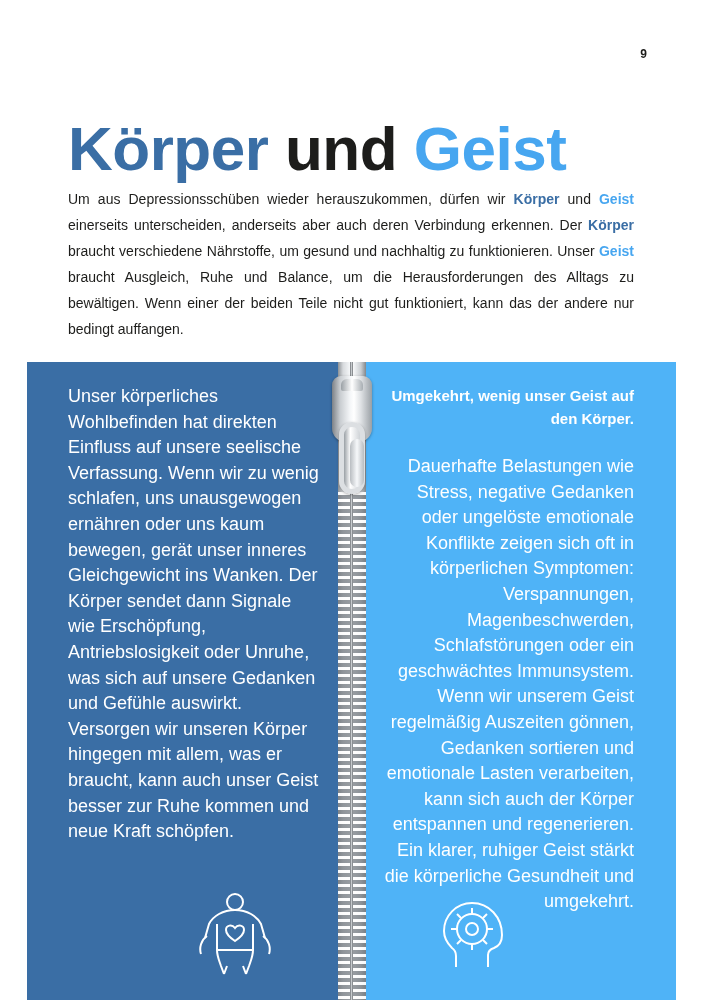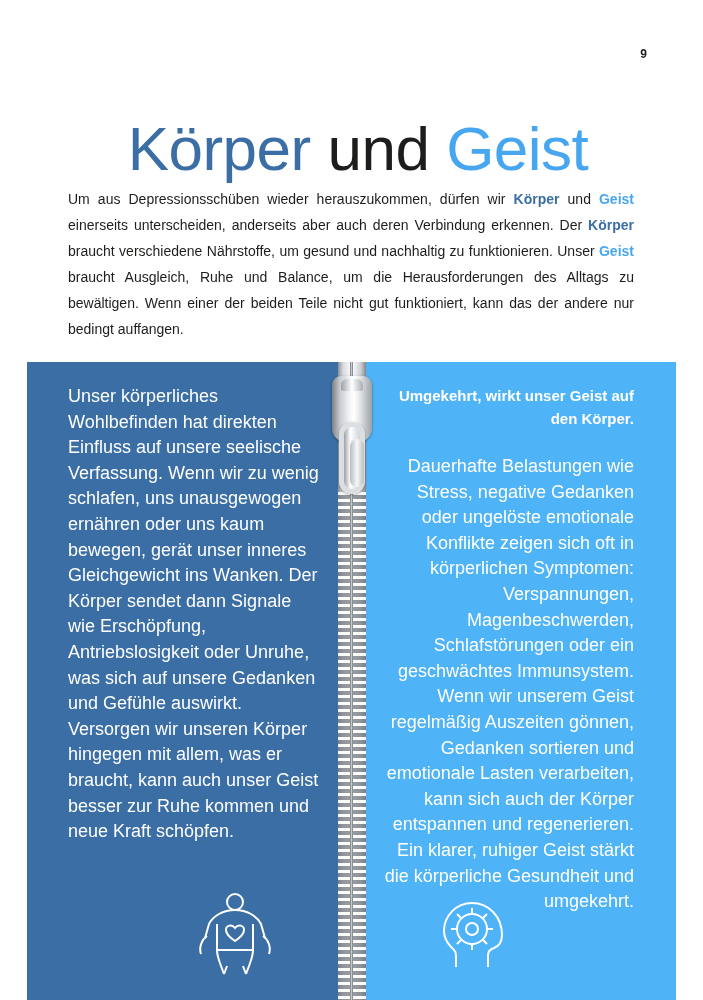--- a/index.html
+++ b/index.html
@@ -32,24 +32,23 @@
   }
 
   
   .title {
     position: absolute;
     top: 72px;
     left: 68px;
     width: 580px;
     font-size: 62px;
     line-height: 70px;
-    font-weight: normal;
+    font-weight: bold;
     letter-spacing: -0.5px;
     white-space: nowrap;
-    text-align: center;
   }
   .title .w1 { color: #3a6ea5; }
   .title .w2 { color: #1d1d1b; }
   .title .w3 { color: #47a6f0; }
 
   
   .intro {
     position: absolute;
     top: 172px;
     left: 68px;
@@ -242,21 +241,21 @@
     <div class="panel-left"></div>
     <div class="panel-right"></div>
     <div class="panel-margin-left"></div>
     <div class="panel-margin-right"></div>
 
     <div class="col col-left">
       <div class="col-body">Unser körperliches Wohlbefinden hat direkten Einfluss auf unsere seelische Verfassung. Wenn wir zu wenig schlafen, uns unausgewogen ernähren oder uns kaum bewegen, gerät unser inneres Gleichgewicht ins Wanken. Der Körper sendet dann Signale wie Erschöpfung, Antriebslosigkeit oder Unruhe, was sich auf unsere Gedanken und Gefühle auswirkt. Versorgen wir unseren Körper hingegen mit allem, was er braucht, kann auch unser Geist besser zur Ruhe kommen und neue Kraft schöpfen.</div>
     </div>
 
     <div class="col col-right">
-      <div class="col-head">Umgekehrt, wirkt unser Geist auf den Körper.</div>
+      <div class="col-head">Umgekehrt, wenig unser Geist auf den Körper.</div>
       <div class="col-body">Dauerhafte Belastungen wie Stress, negative Gedanken oder ungelöste emotionale Konflikte zeigen sich oft in körperlichen Symptomen: Verspannungen, Magenbeschwerden, Schlafstörungen oder ein geschwächtes Immunsystem. Wenn wir unserem Geist regelmäßig Auszeiten gönnen, Gedanken sortieren und emotionale Lasten verarbeiten, kann sich auch der Körper entspannen und regenerieren. Ein klarer, ruhiger Geist stärkt die körperliche Gesundheit und umgekehrt.</div>
     </div>
   </div>
 
   <div class="zipper">
     <div class="zip-tape"></div>
     <div class="zip-teeth"></div>
     <div class="zip-center-line"></div>
     <div class="zip-slider">
       <div class="zip-slider-neck"></div>

